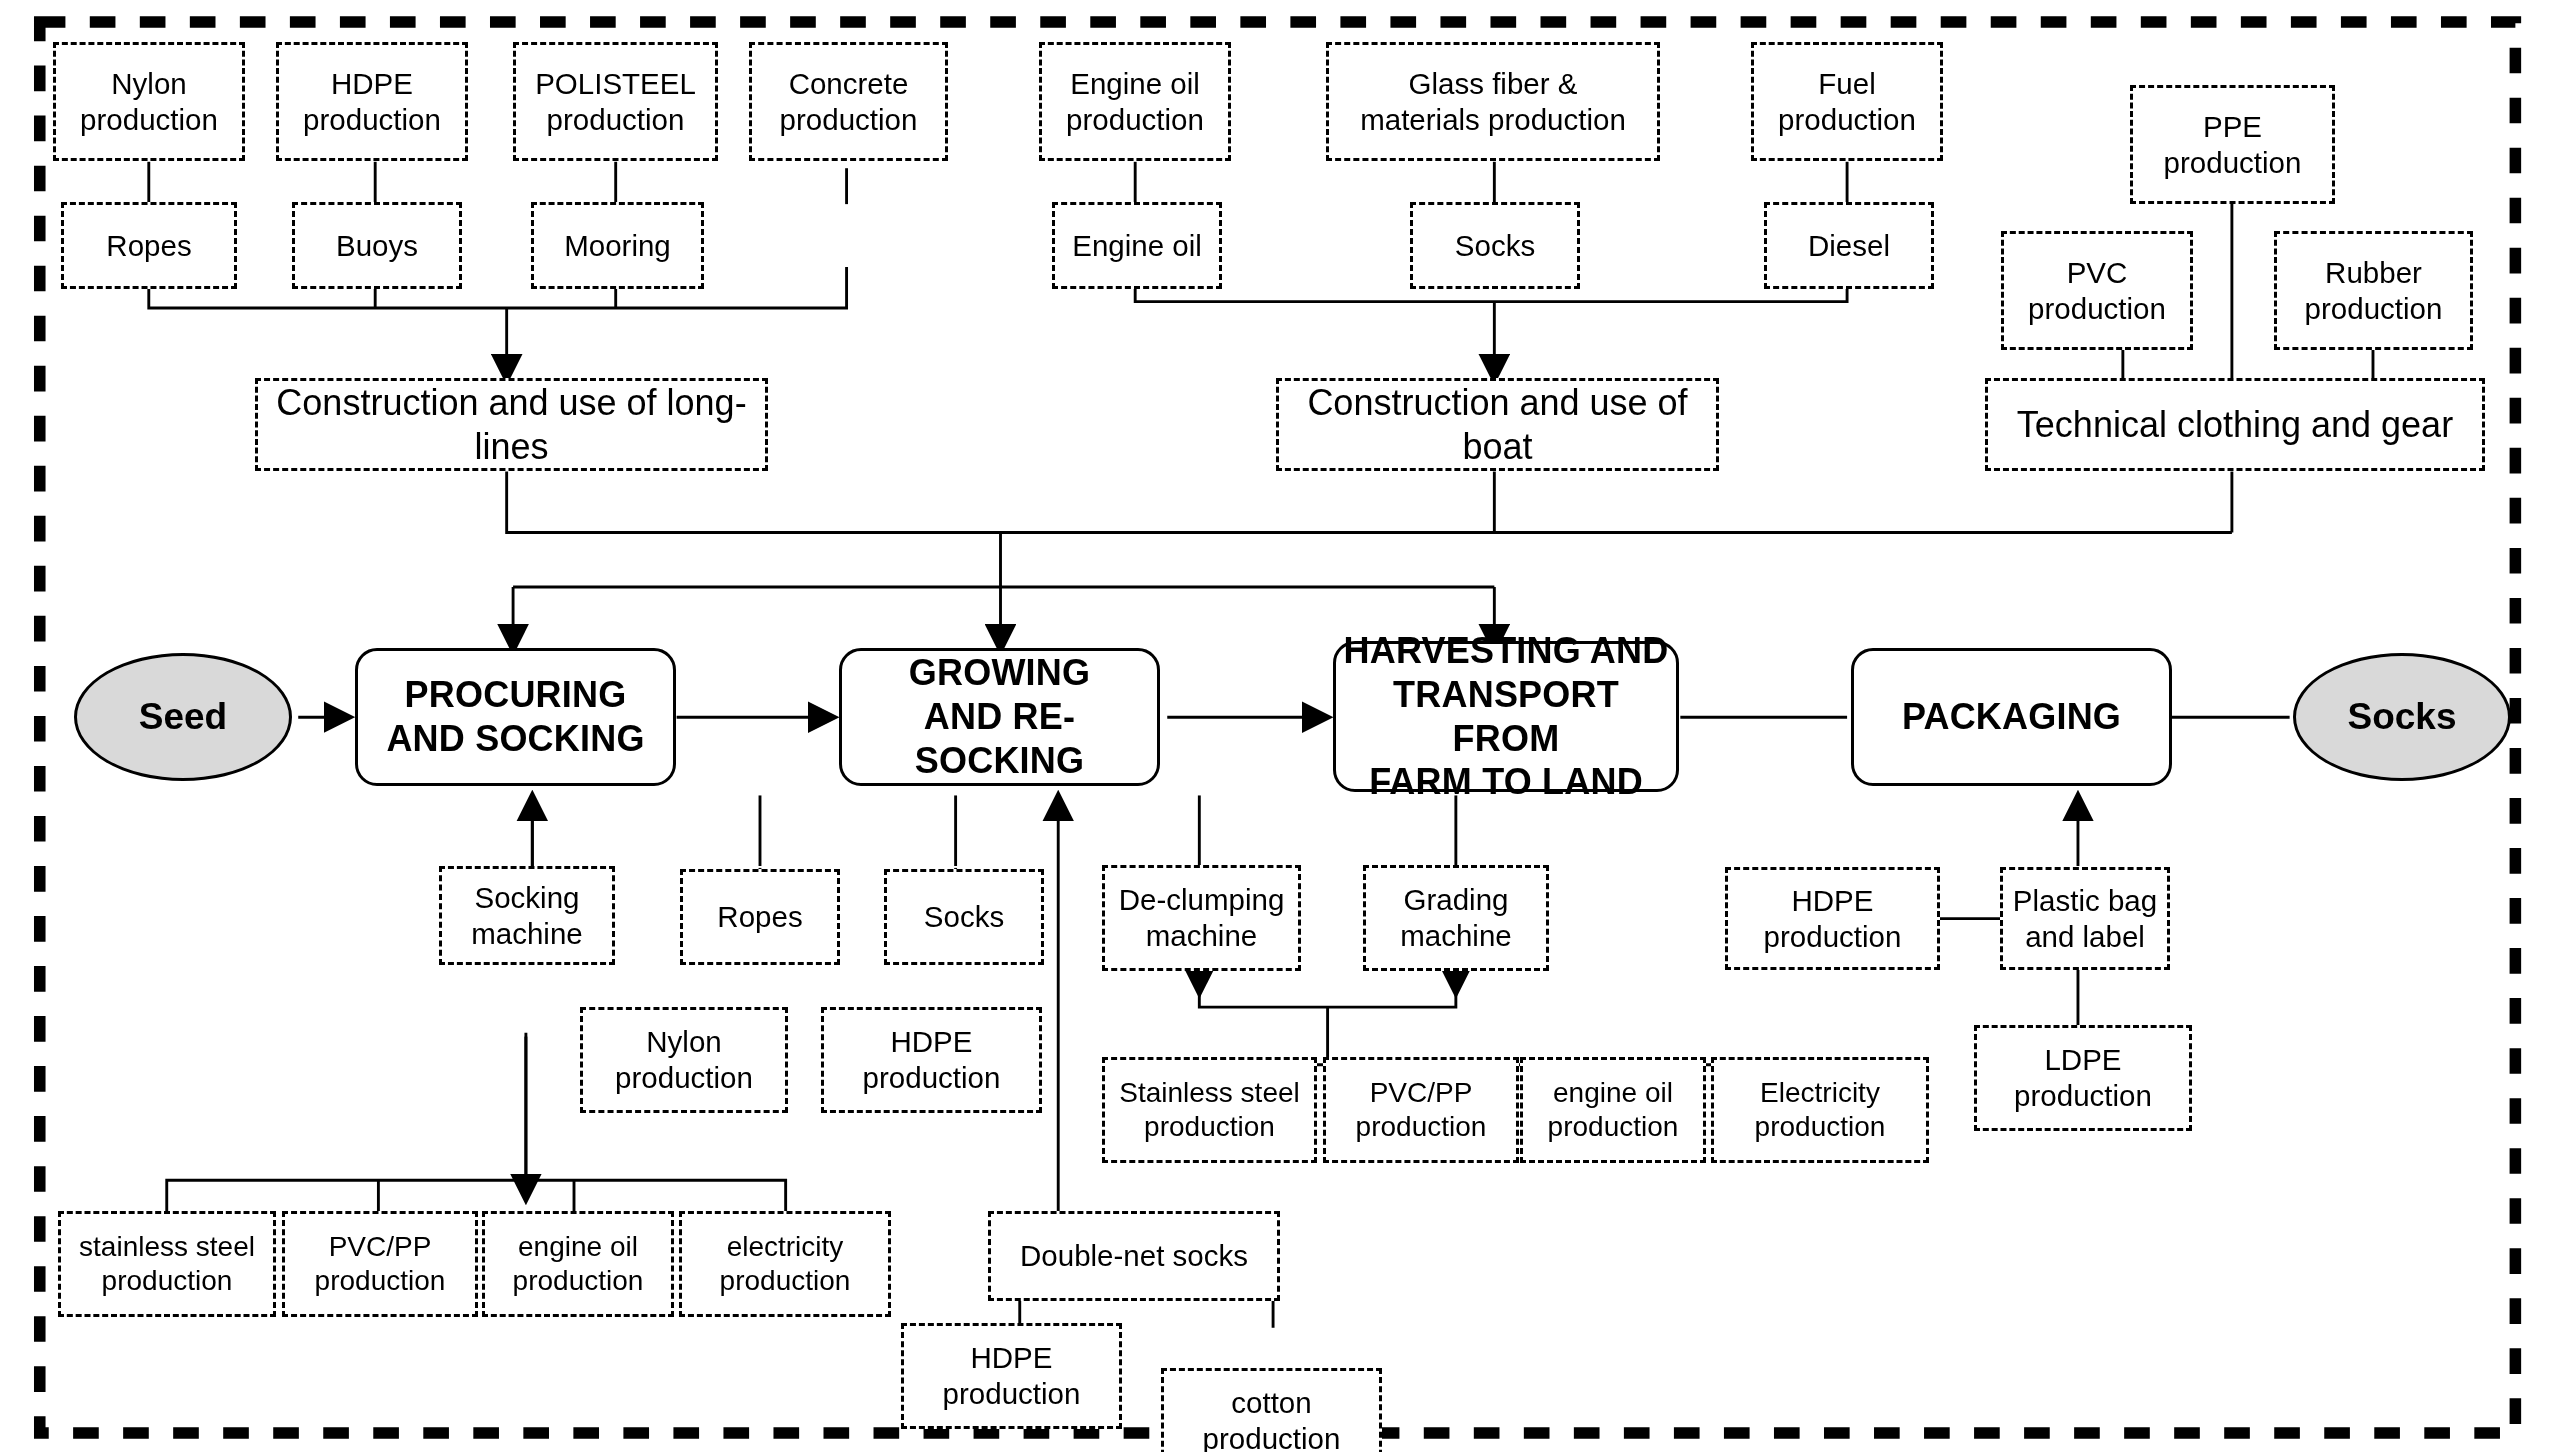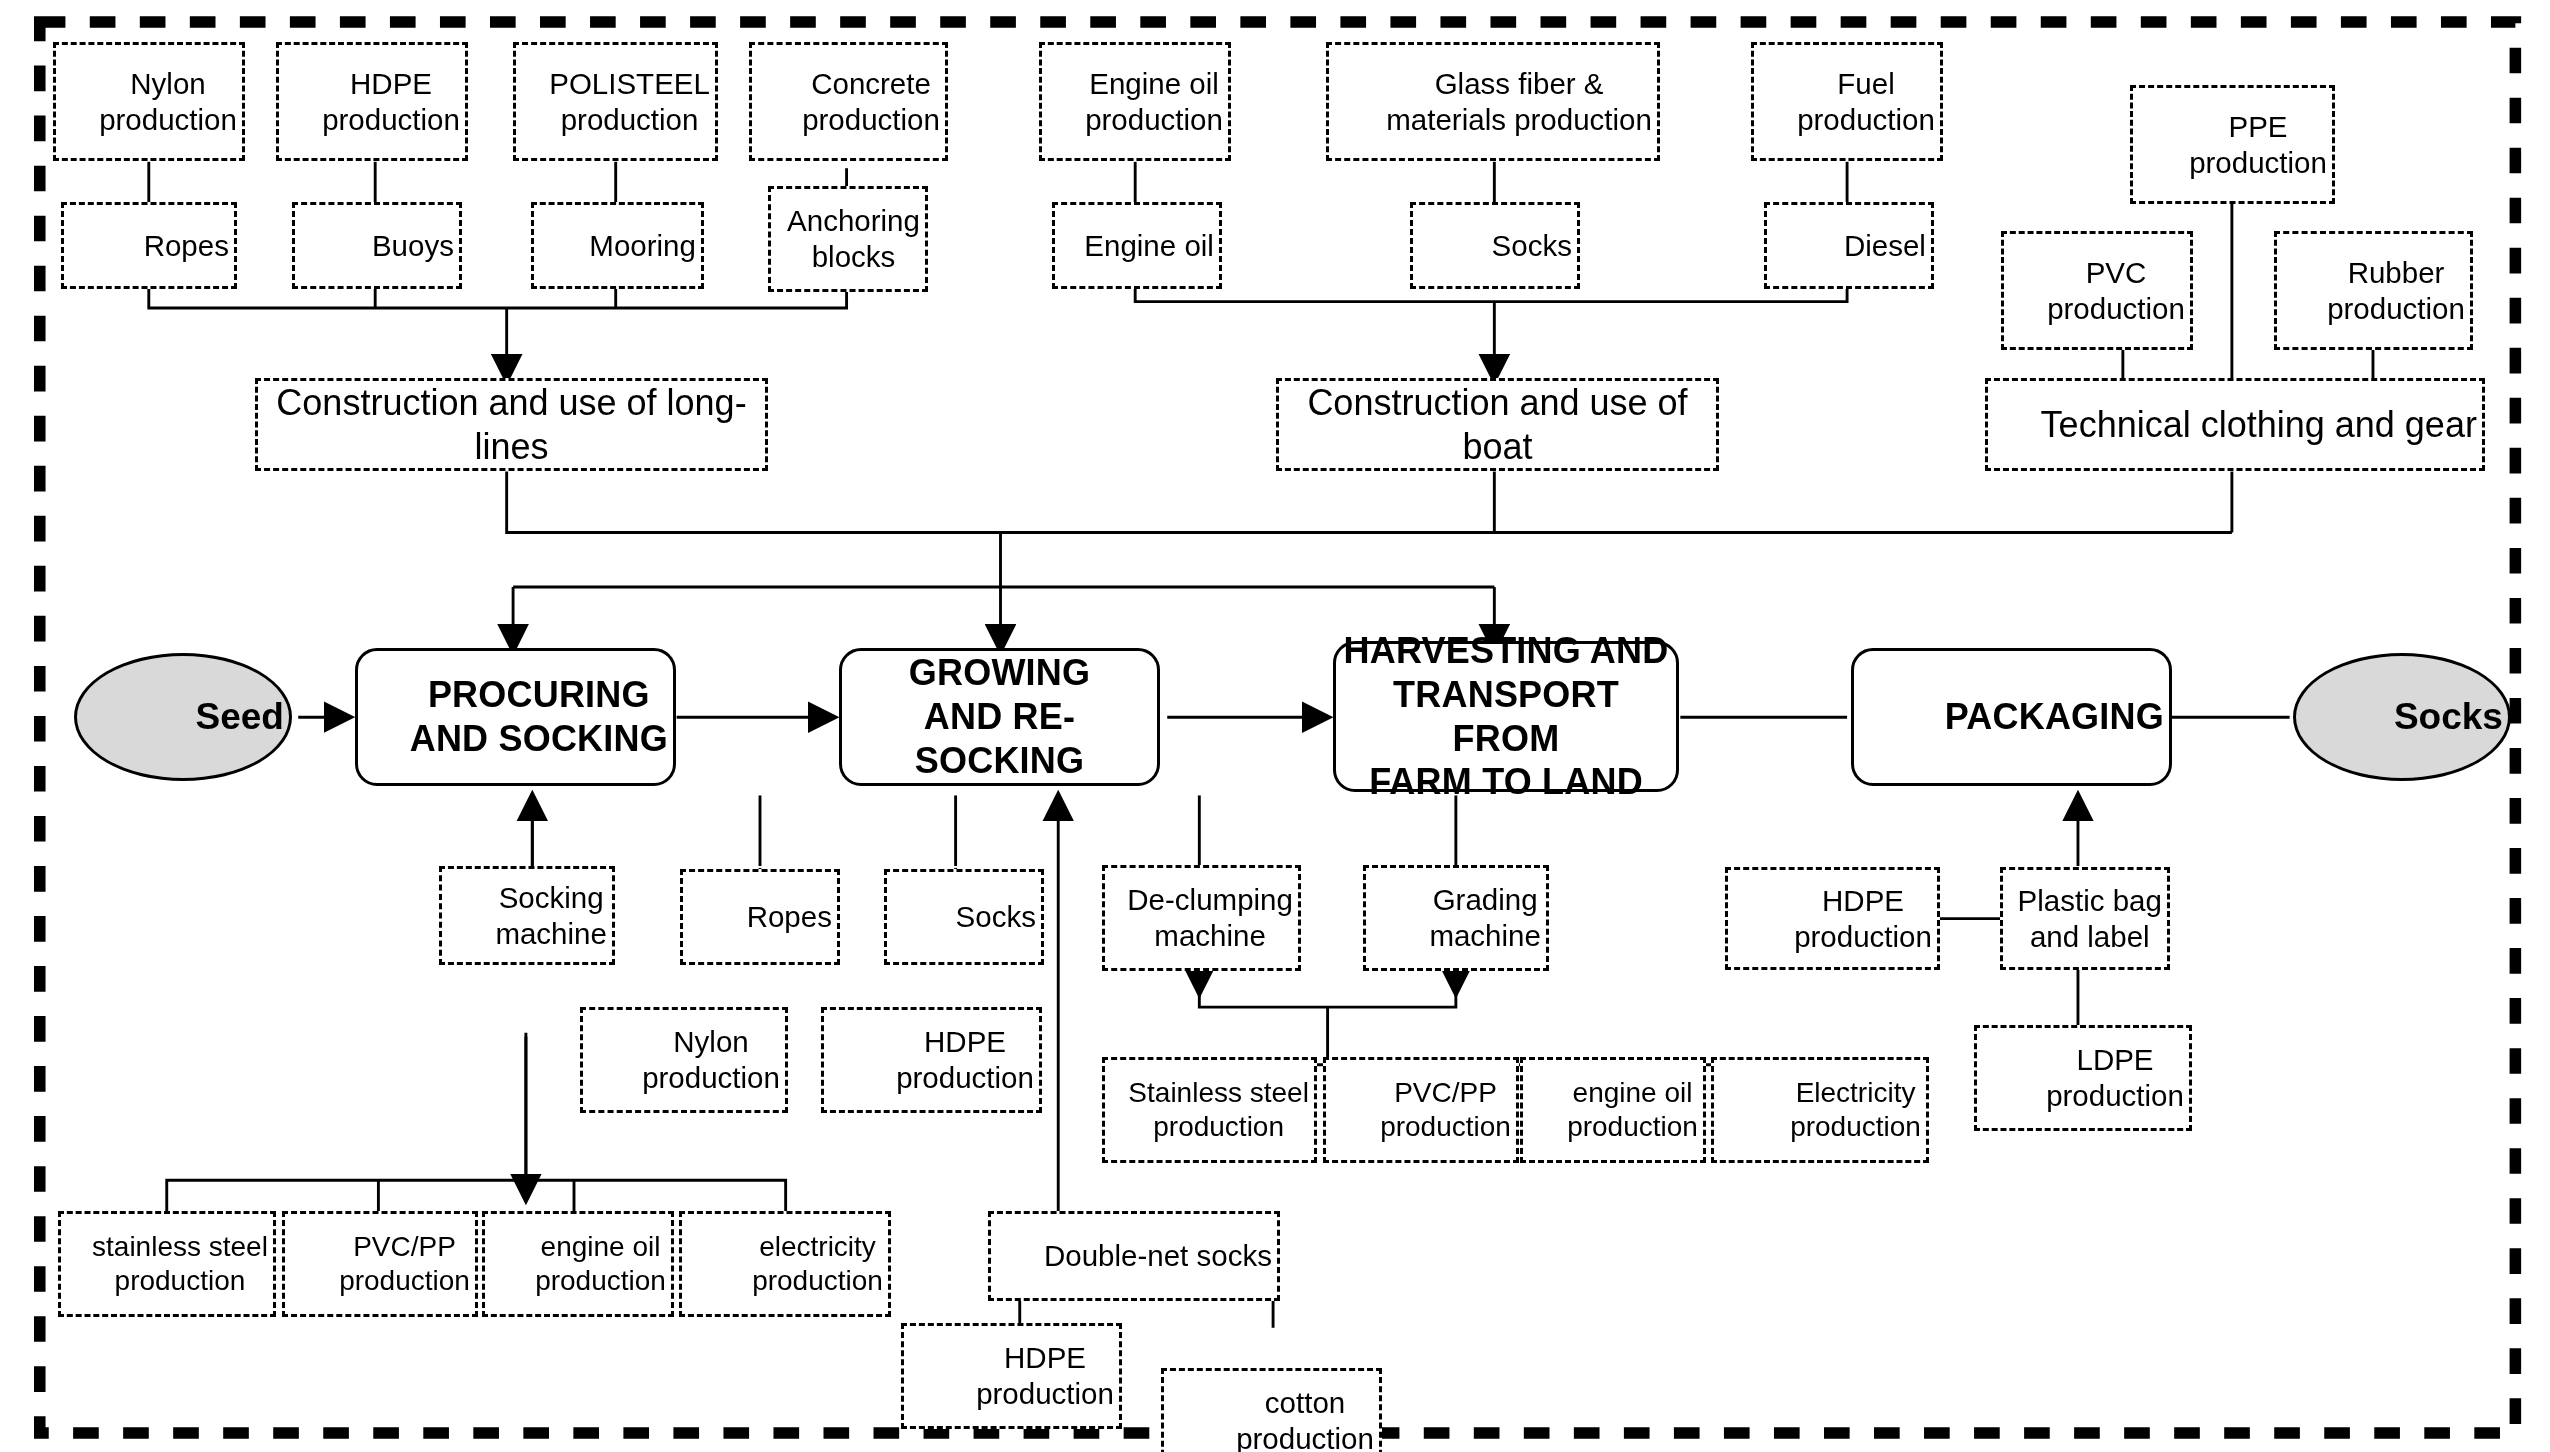--- a/index.html
+++ b/index.html
@@ -1,19 +1,19 @@
 <!DOCTYPE html>
 <html style="font-size:10.3px"><head>
 <meta charset="utf-8">
 <style>
   html,body{margin:0;padding:0;background:#fff;}
   body{font-family:"Liberation Sans",sans-serif;}
   #stage{position:relative;width:2550px;height:1453px;background:#fff;overflow:hidden;}
   #stage svg{position:absolute;left:0;top:0;width:2550px;height:1453px;}
-  .node{position:absolute;box-sizing:border-box;display:flex;align-items:center;justify-content:flex-end;
+  .node{position:absolute;box-sizing:border-box;display:flex;align-items:center;justify-content:center;
         text-align:center;background:#fff;color:#000;line-height:1.22;padding:2.6px 5.1px;}
   .prod{border:3.2px dashed #000;border-style:dashed;}
   .mat{border:3.8px dashed #000;}
   .proc{border:3.8px solid #000;border-radius:22px;font-weight:bold;letter-spacing:0.2px;}
   .term{border:3.2px solid #000;border-radius:50%;background:#d9d9d9;font-weight:bold;}
   .t44{font-size:28px;}
   .t46{font-size:29.5px;}
   .t48{font-size:36px;}
   .t50{font-size:37px;}
 </style>
@@ -147,23 +147,20 @@
 
   <div class="node mat t46" style="left:61px;top:202px;width:176px;height:87px">
     <span>Ropes</span>
   </div>
   <div class="node mat t46" style="left:292px;top:202px;width:170px;height:87px">
     <span>Buoys</span>
   </div>
   <div class="node mat t46" style="left:531px;top:202px;width:173px;height:87px">
     <span>Mooring</span>
   </div>
-  <div class="node mat t46" style="left:768px;top:186px;width:160px;height:106px">
-    <span>Anchoring<br>blocks</span>
-  </div>
   <div class="node mat t46" style="left:1052px;top:202px;width:170px;height:87px">
     <span>Engine oil</span>
   </div>
   <div class="node mat t46" style="left:1410px;top:202px;width:170px;height:87px">
     <span>Socks</span>
   </div>
   <div class="node mat t46" style="left:1764px;top:202px;width:170px;height:87px">
     <span>Diesel</span>
   </div>
 

